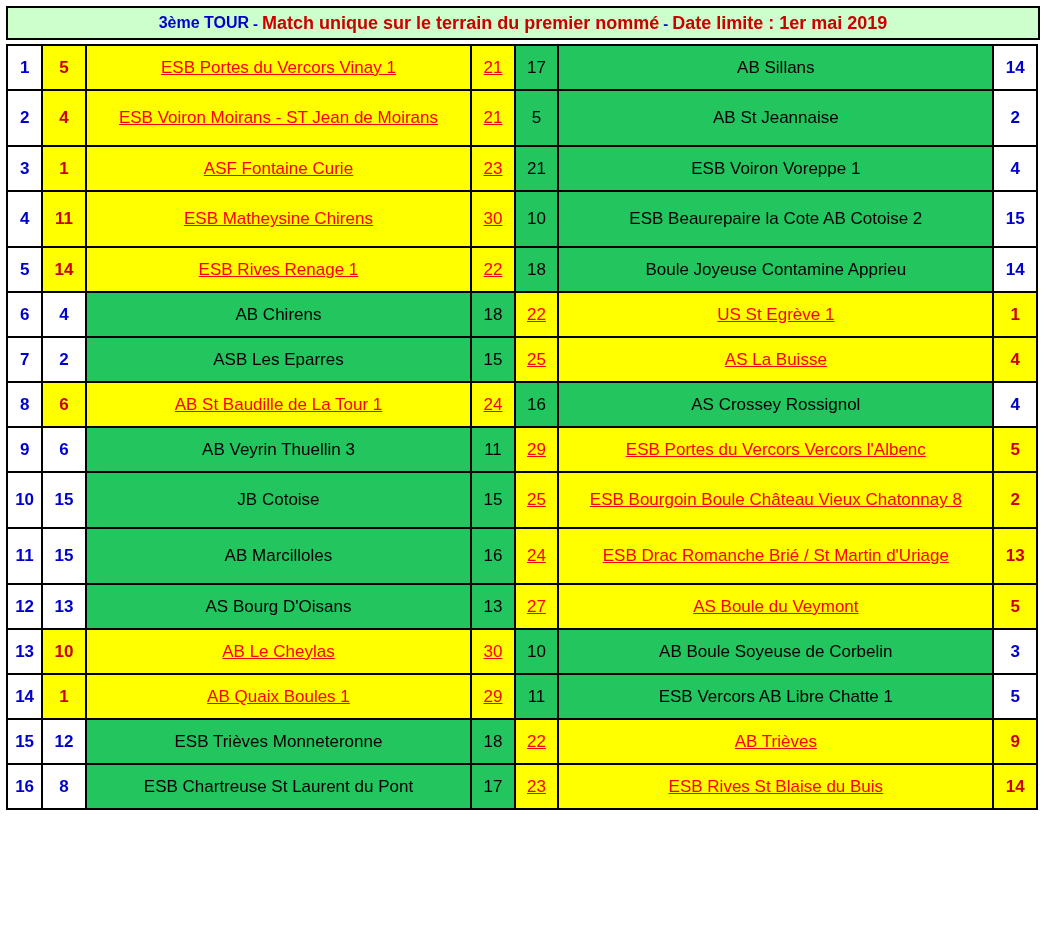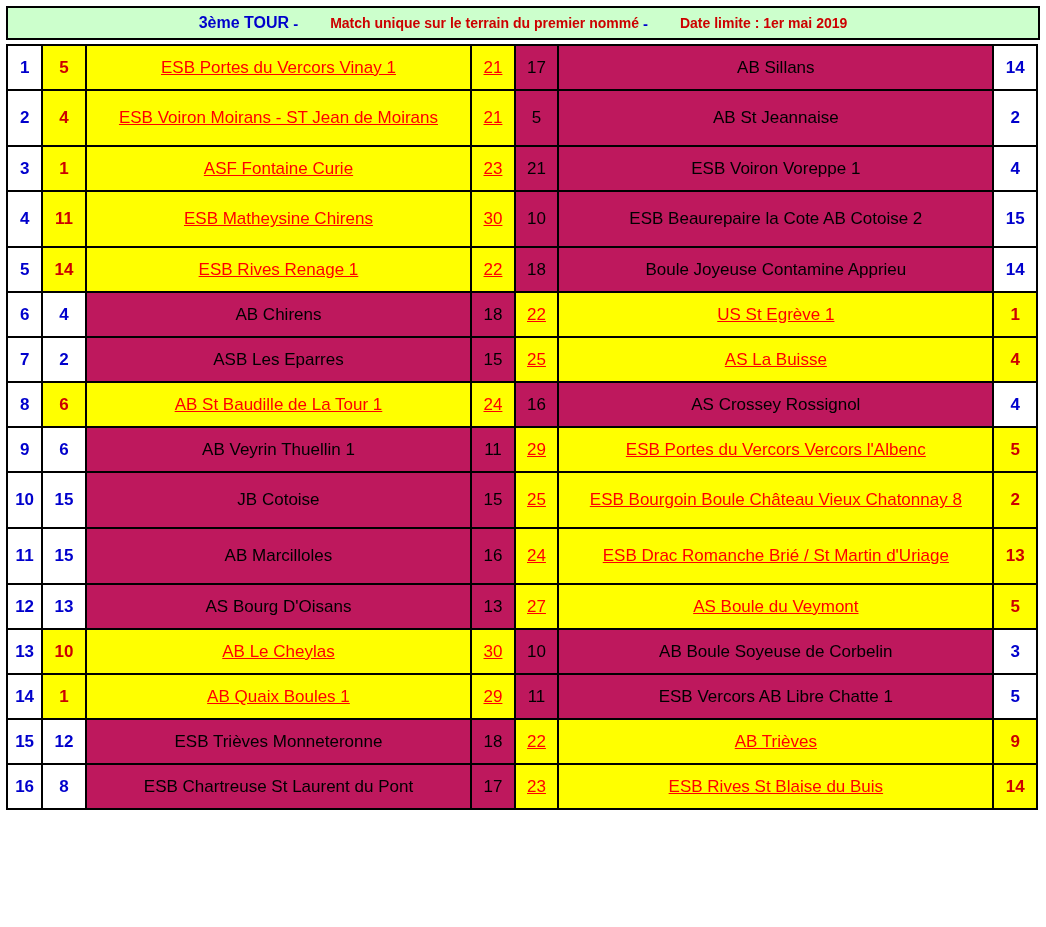--- a/index.html
+++ b/index.html
@@ -31,24 +31,23 @@
     font-weight: bold;
     color: #0000cc;
   }
   .header-sep {
     font-size: 15px;
     font-weight: bold;
     color: #0000cc;
     padding: 0 4px;
   }
   .header-sub {
-    font-size: 14px;
+    font-size: 18px;
     font-weight: bold;
     color: #cc0000;
-    margin-left: 28px;
   }
   table.matches {
     border-collapse: collapse;
     width: 1032px;
     margin-top: 4px;
     table-layout: fixed;
   }
   table.matches td {
     border: 2px solid #000000;
     box-sizing: border-box;
@@ -85,21 +84,21 @@
   td.pts {
     font-size: 17px;
   }
   
   .win {
     background: #ffff00;
     color: #ff0000;
     text-decoration: underline;
   }
   .lose {
-    background: #be185d;
+    background: #22c55e;
     color: #000000;
   }
   .pts.win { color: #ff0000; }
   .pts.lose { color: #000000; }
   .seed-cell-win { background: #ffff00; }
   .seed-cell-lose { background: #ffffff; }
   .away-seed.win-seed { background: #ffff00; color: #cc0000; font-weight: bold; }
   .away-seed.lose-seed { background: #ffffff; color: #0000cc; font-weight: bold; }
   .row-tall td { height: 56px; }
   .row-std td { height: 45px; }
@@ -196,21 +195,21 @@
           <td class="seed red seed-cell-win">6</td>
           <td class="team win">AB St Baudille de La Tour 1</td>
           <td class="pts win">24</td>
           <td class="pts lose">16</td>
           <td class="team lose">AS Crossey Rossignol</td>
           <td class="seed away-seed lose-seed">4</td>
         </tr>
         <tr class="row-std">
           <td class="idx">9</td>
           <td class="seed blue seed-cell-lose">6</td>
-          <td class="team lose">AB Veyrin Thuellin 1</td>
+          <td class="team lose">AB Veyrin Thuellin 3</td>
           <td class="pts lose">11</td>
           <td class="pts win">29</td>
           <td class="team win">ESB Portes du Vercors Vercors l'Albenc</td>
           <td class="seed away-seed win-seed">5</td>
         </tr>
         <tr class="row-tall">
           <td class="idx">10</td>
           <td class="seed blue seed-cell-lose">15</td>
           <td class="team lose">JB Cotoise</td>
           <td class="pts lose">15</td>

